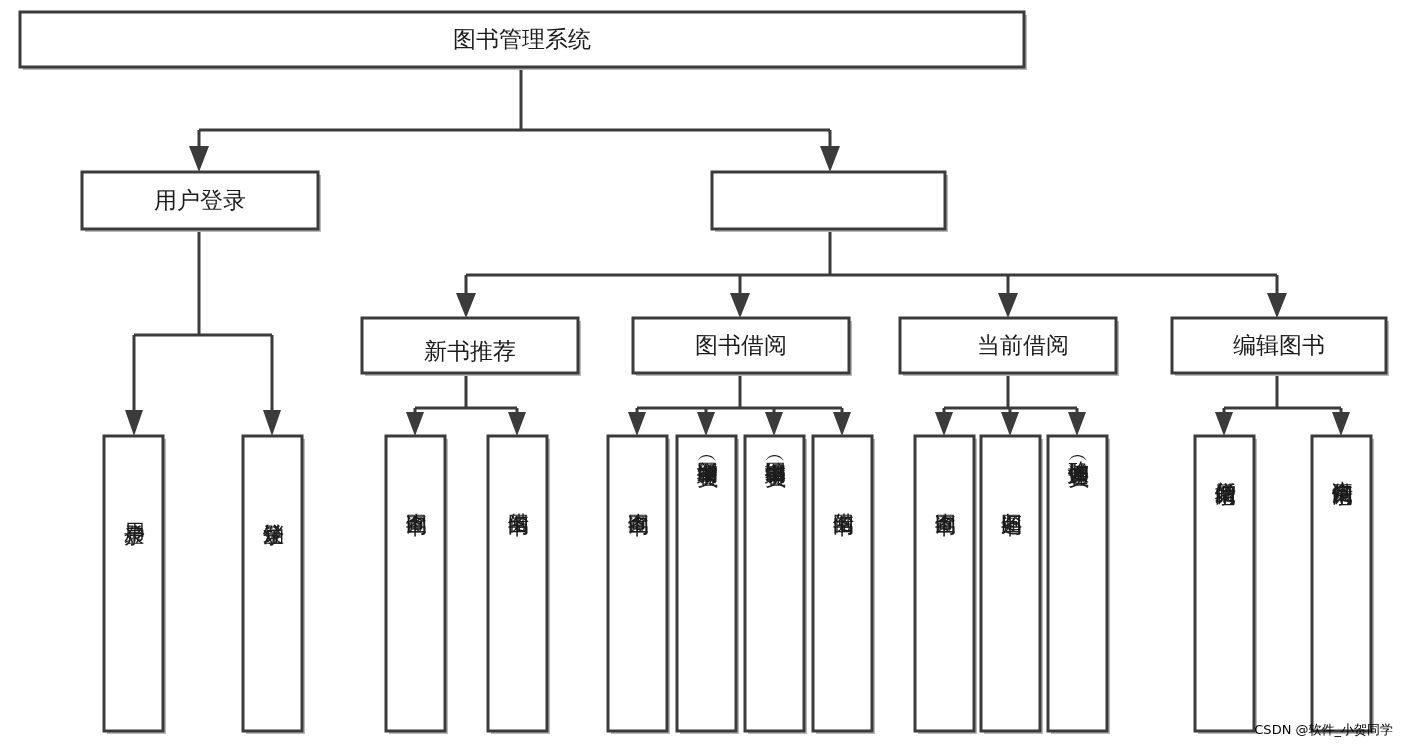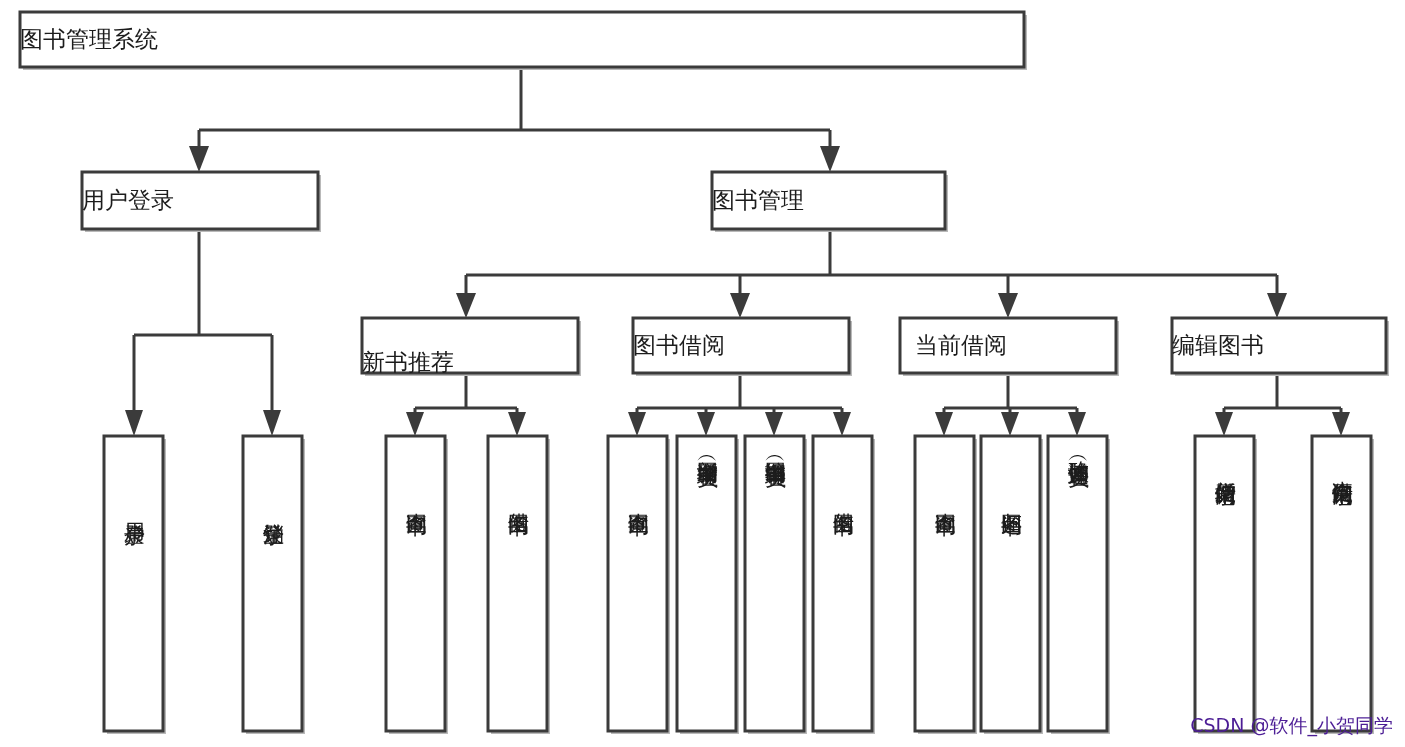--- a/index.html
+++ b/index.html
@@ -58,35 +58,36 @@
     font-size: 21px;
     line-height: 1.04;
     color: #1c1c1c;
     letter-spacing: 1px;
     white-space: nowrap;
   }
   .hlabel-wrap {
     position: absolute;
     display: flex;
     align-items: center;
+    justify-content: center;
     pointer-events: none;
   }
   .hlabel-text {
     font-family: "DejaVu Sans", "Liberation Sans", sans-serif;
     font-size: 23px;
     color: #1c1c1c;
     white-space: nowrap;
   }
   .watermark {
     position: absolute;
     right: 12px;
     bottom: 8px;
     font-family: "DejaVu Sans", "Liberation Sans", sans-serif;
-    font-size: 19px;
-    color: #4c1d95;
+    font-size: 13px;
+    color: #000000;
     white-space: nowrap;
     pointer-events: none;
   }
 </style>
 </head>
 <body>
 
 <div id="diagram-root">
 
   <svg class="diagram" viewBox="0 0 1405 747" xmlns="http://www.w3.org/2000/svg">
@@ -230,25 +231,22 @@
   </svg>
 
   <div class="hlabel-wrap" style="left:20px; top:12px; width:1004px; height:55px;">
     <span class="hlabel-text">图书管理系统</span>
   </div>
 
   <div class="hlabel-wrap" style="left:82px; top:172px; width:236px; height:57px;">
     <span class="hlabel-text">用户登录</span>
   </div>
 
-  <div class="hlabel-wrap" style="left:712px; top:172px; width:233px; height:57px;">
-    <span class="hlabel-text">图书管理</span>
-  </div>
-
-  <div class="hlabel-wrap" style="left:362px; top:318px; width:216px; height:67px;margin-top:11px;">
+
+  <div class="hlabel-wrap" style="left:362px; top:318px; width:216px; height:67px;">
     <span class="hlabel-text">新书推荐</span>
   </div>
 
   <div class="hlabel-wrap" style="left:633px; top:318px; width:216px; height:55px;">
     <span class="hlabel-text">图书借阅</span>
   </div>
 
   <div class="hlabel-wrap" style="left:900px; top:318px; width:216px; height:55px;padding-left:15px;">
     <span class="hlabel-text">当前借阅</span>
   </div>

